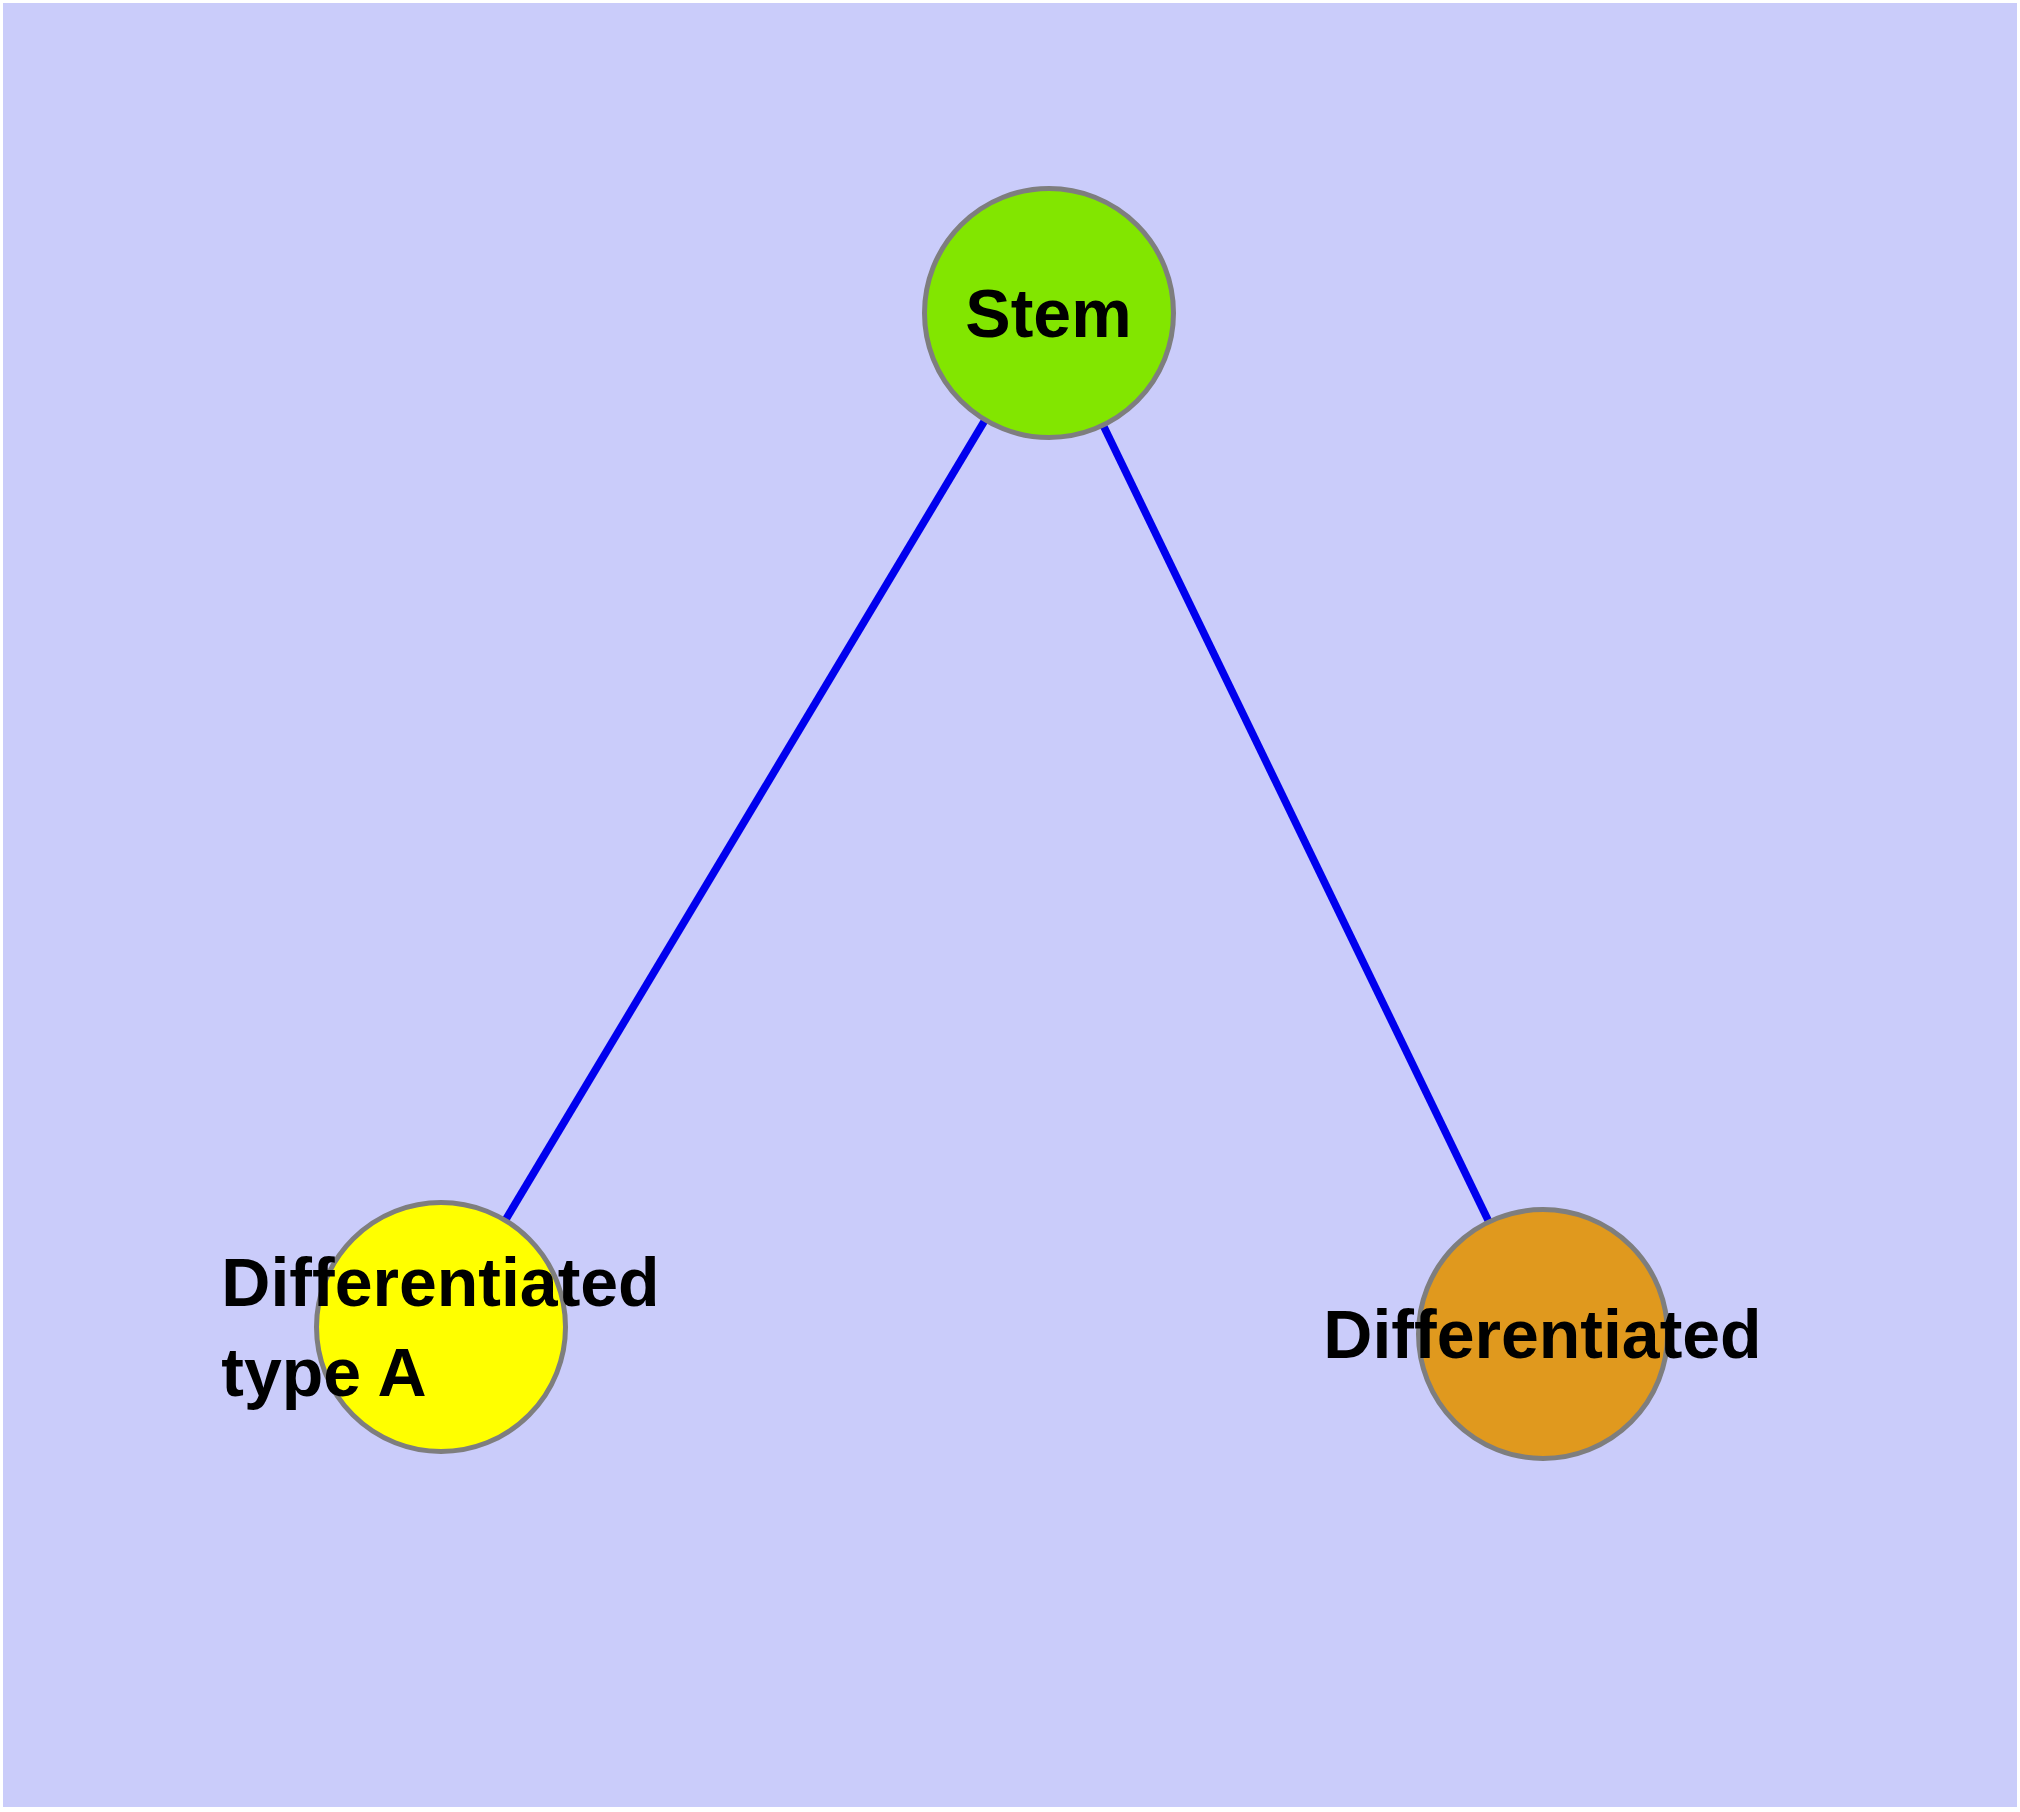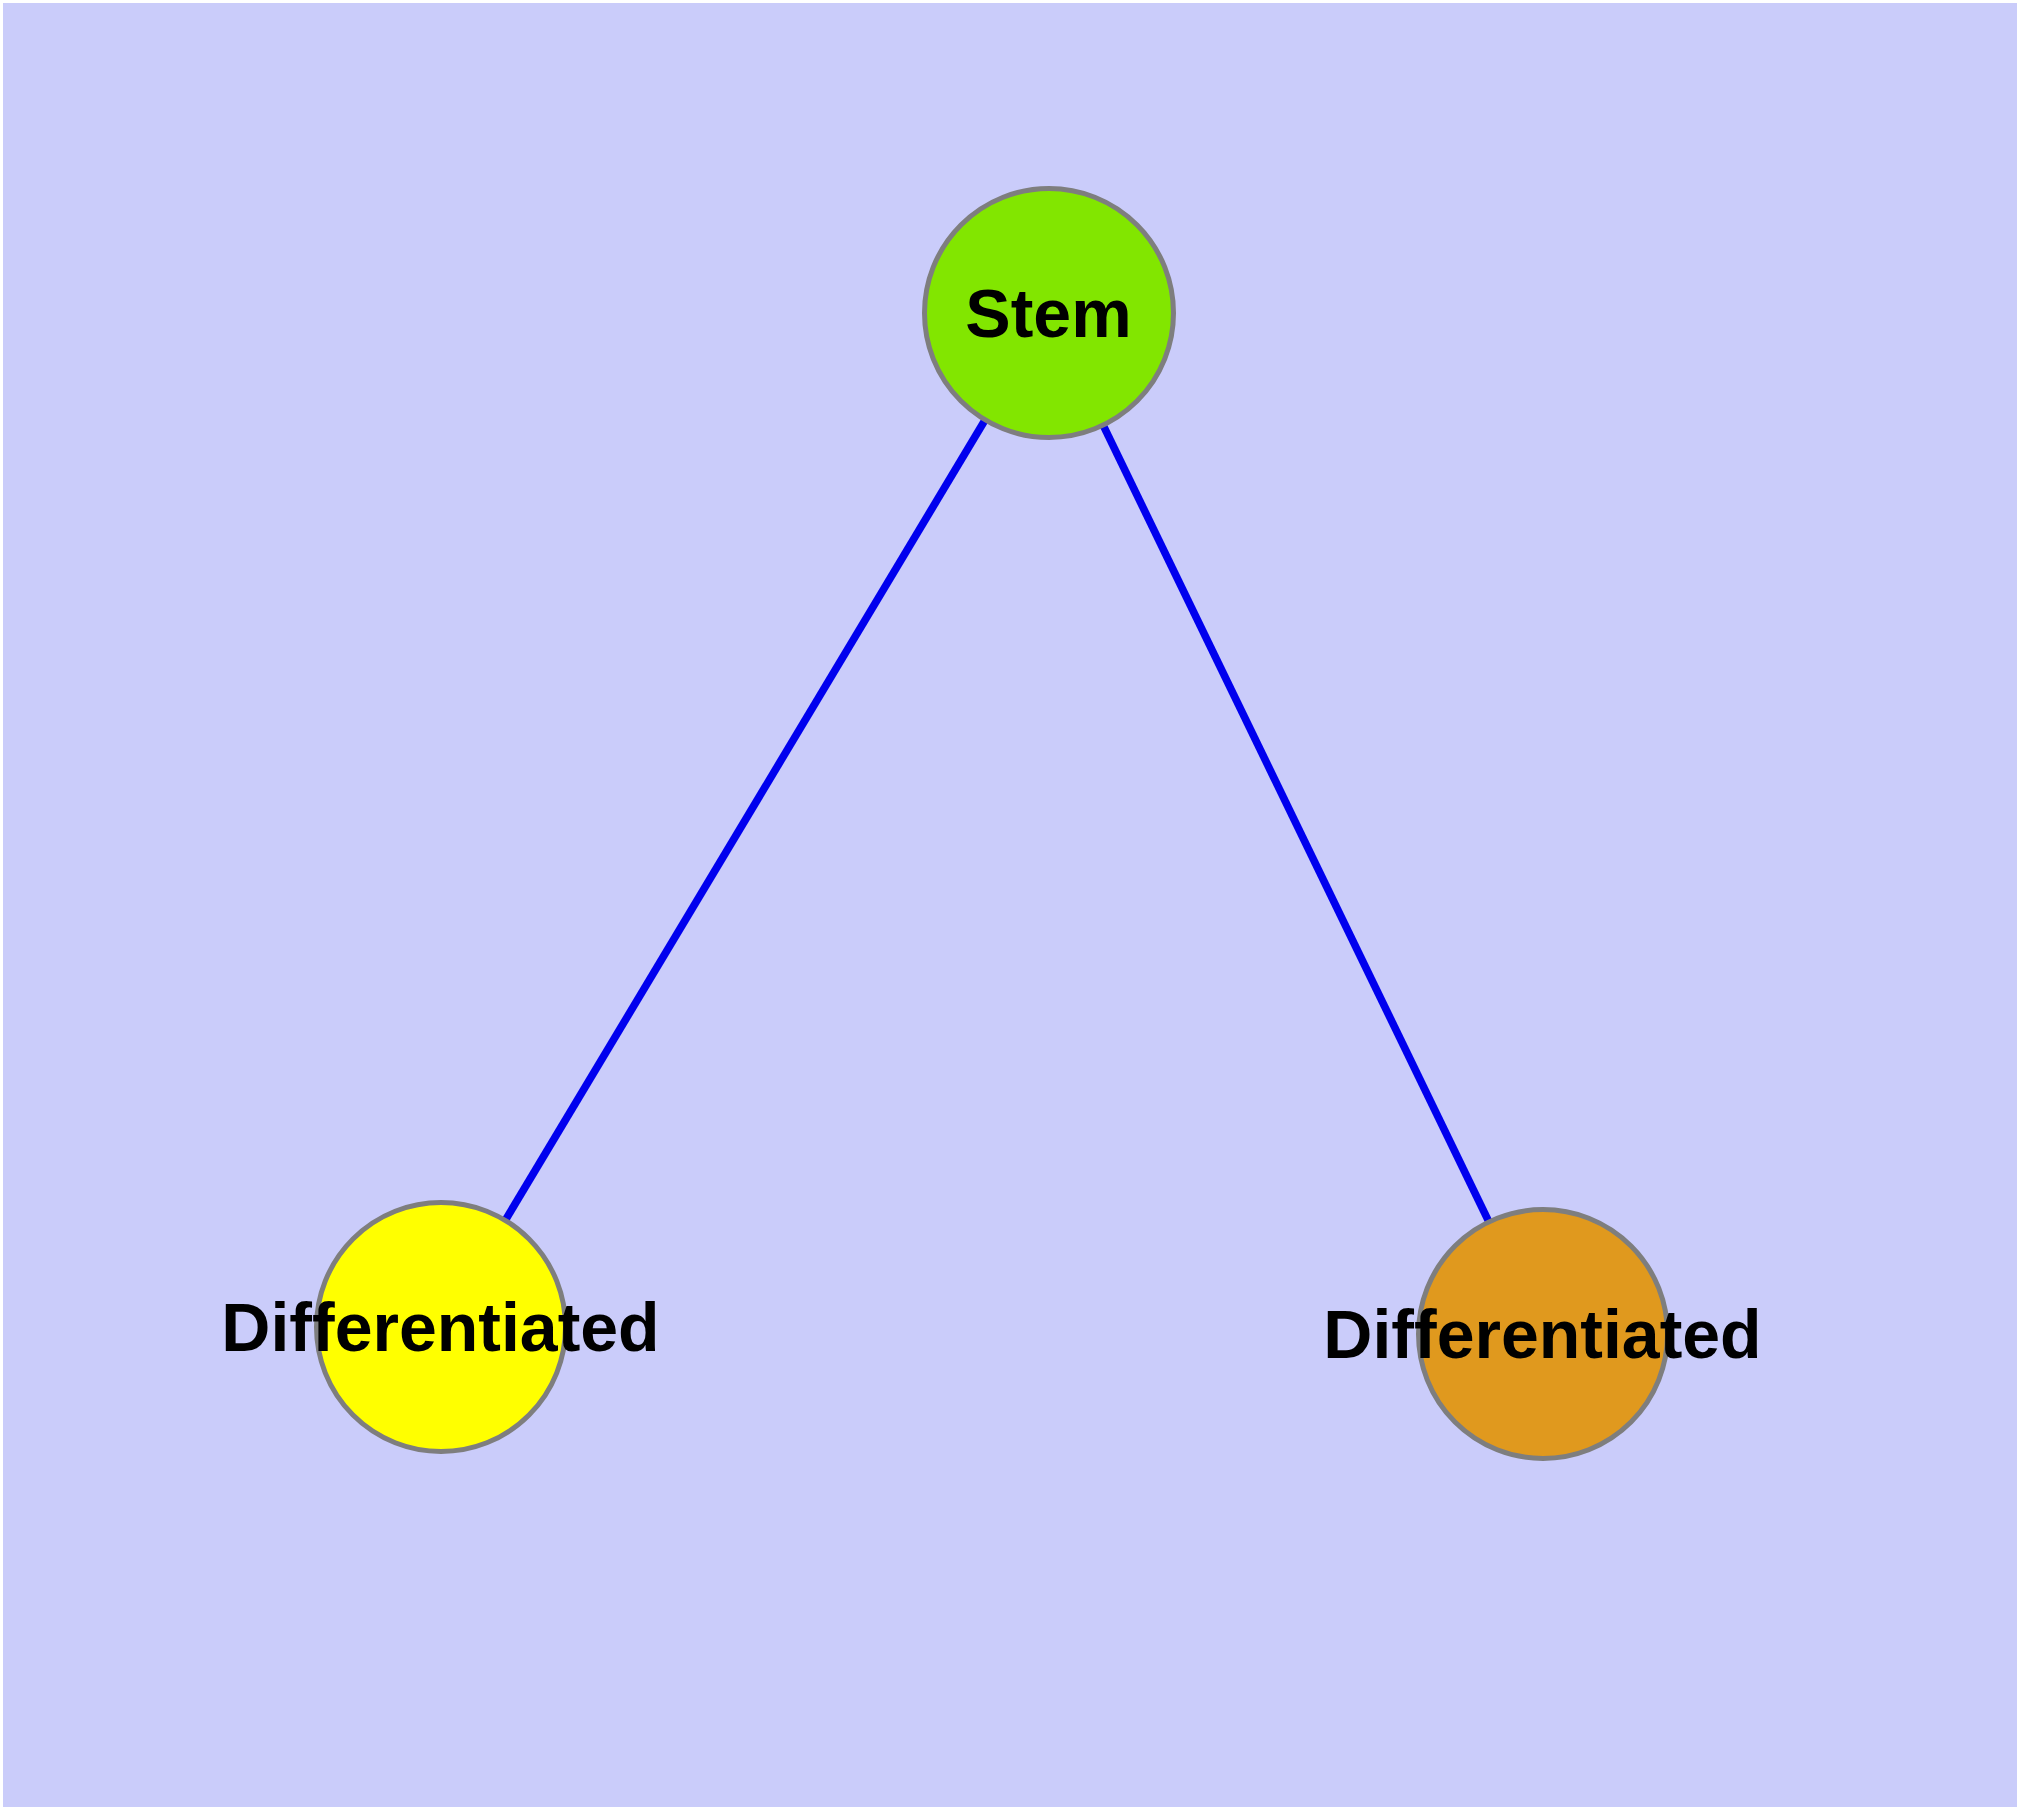--- a/index.html
+++ b/index.html
@@ -67,20 +67,21 @@
 
   <div class="node node-stem" style="background: rgb(130, 230, 0); border-color: rgb(126, 126, 126);">
     <div class="node-label">
       <span>Stem</span>
     </div>
   </div>
 
   <div class="node node-type-a" style="background: rgb(255, 255, 0); border-color: rgb(126, 126, 126);">
     <div class="node-label">
       <span>Differentiated</span><br>
+      <span>type A</span>
     </div>
   </div>
 
   <div class="node node-type-b" style="background: rgb(224, 153, 30); border-color: rgb(126, 126, 126);">
     <div class="node-label">
       <span>Differentiated</span><br>
     </div>
   </div>
 
 </div>

